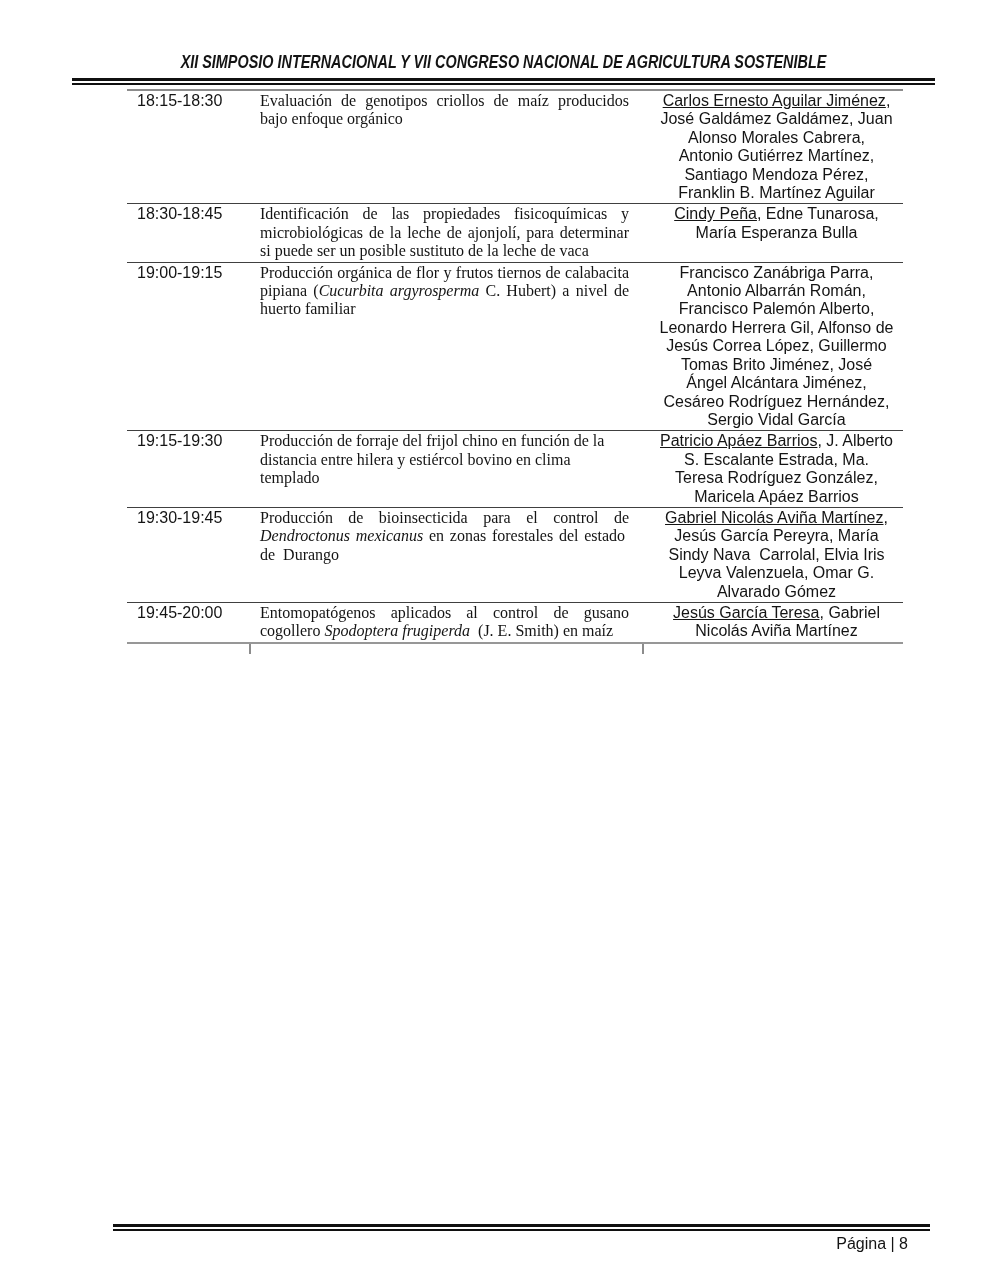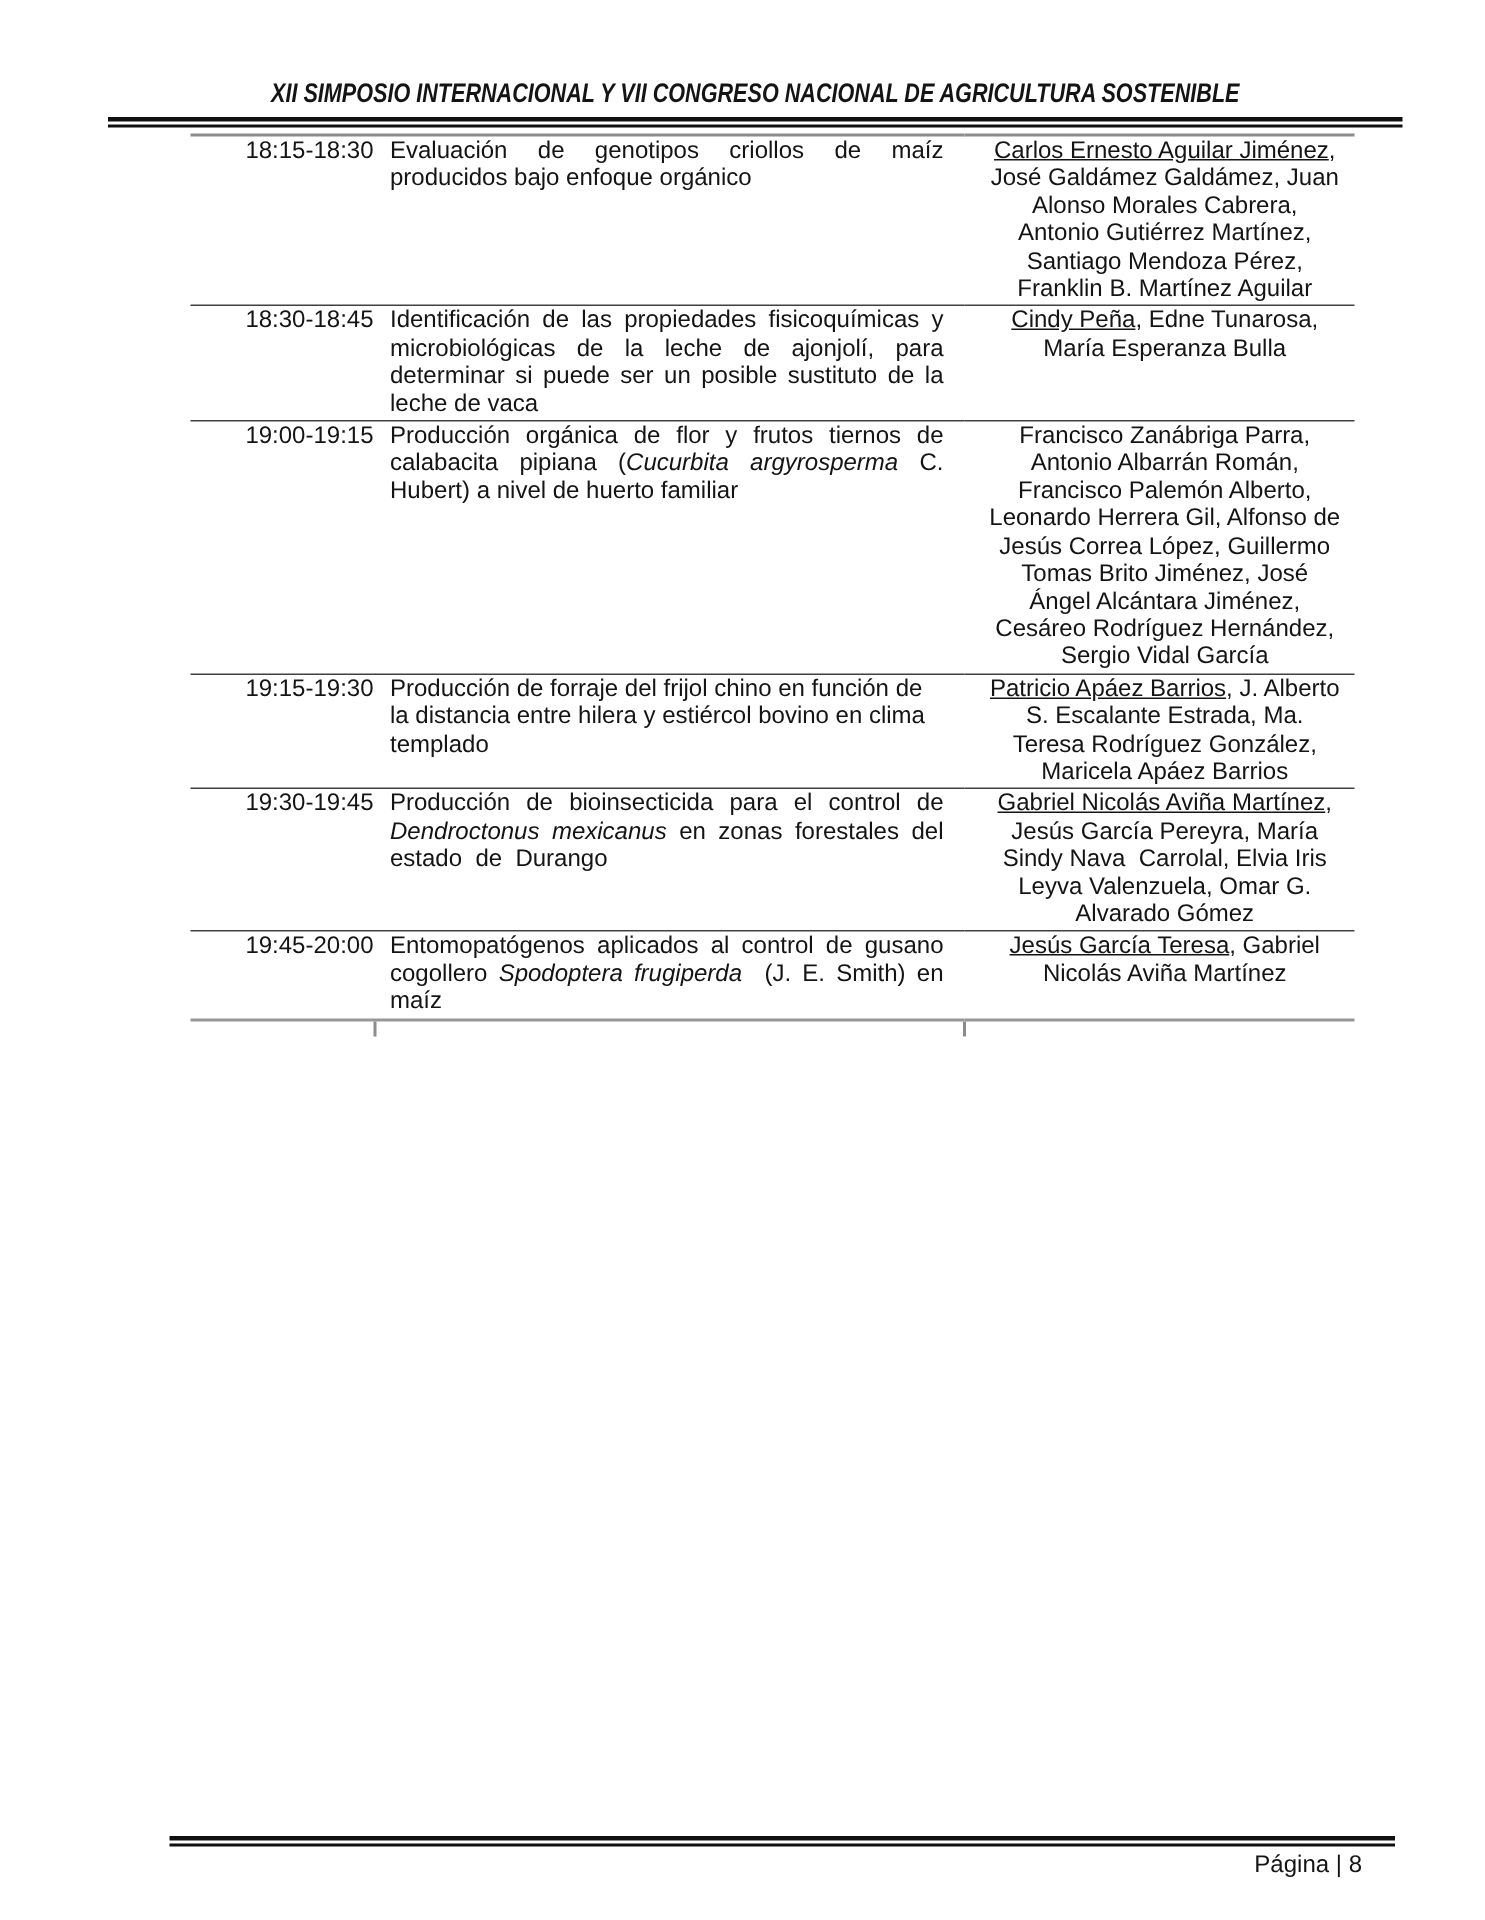--- a/index.html
+++ b/index.html
@@ -43,22 +43,22 @@
   }
   table.schedule tr { border-bottom:1.6px solid #404040; }
   table.schedule tr:last-child { border-bottom:none; }
   td {
     vertical-align:top;
     font-size:16px;
     line-height:18.4px;
     padding-top:1px;
     padding-bottom:1px;
   }
-  td.c-time   { padding-left:10px; white-space:nowrap;text-align:right; }
-  td.c-title  { padding-left:10px; padding-right:14px; }
+  td.c-time   { padding-left:10px; white-space:nowrap; }
+  td.c-title  { padding-left:10px; padding-right:14px;font-family:Liberation Serif, serif; }
   td.c-title.justify { text-align:justify; }
   td.c-authors { padding-left:9px; padding-right:2px; white-space:pre-line;text-align:center; }
   .it { font-style:italic; }
   .ul { text-decoration:underline; }
   .tick {
     position:absolute;
     width:2px; height:10px;
     background:#8c8c8c;
     top:100%;
   }

